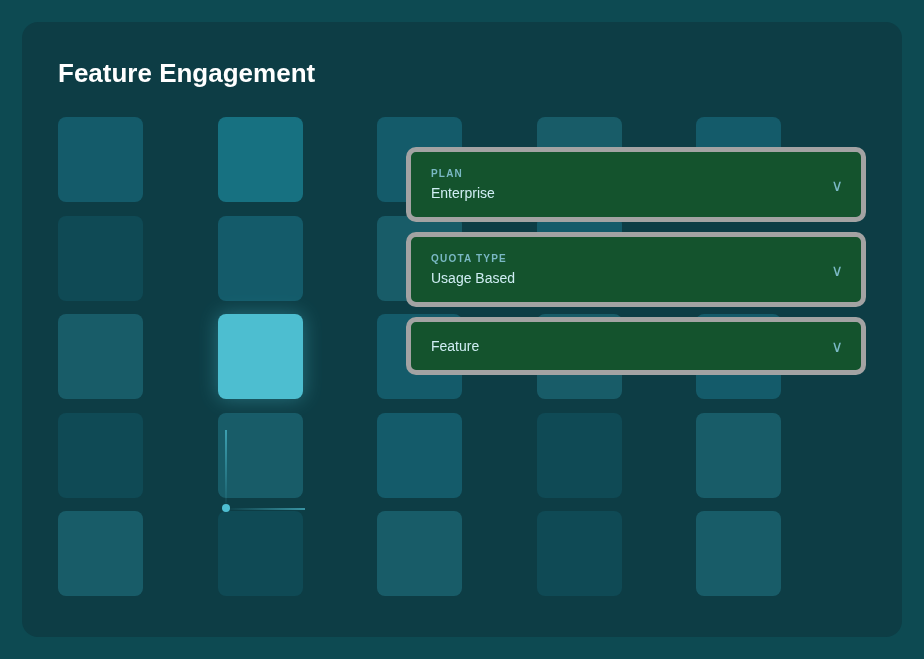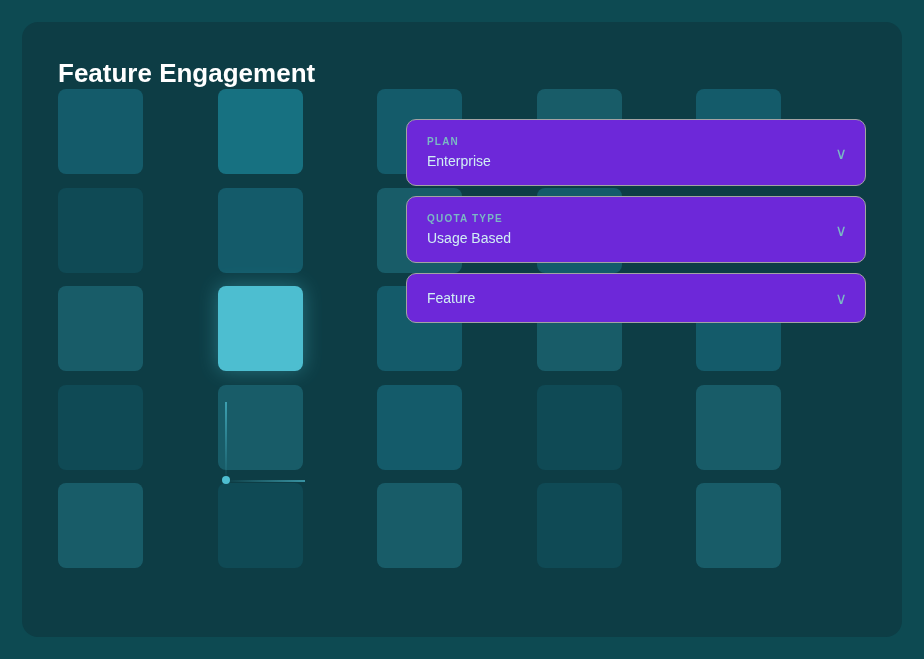--- a/index.html
+++ b/index.html
@@ -21,20 +21,21 @@
       border-radius: 16px;
       padding: 36px 36px 36px 36px;
       position: relative;
       overflow: hidden;
     }
 
     .page-title {
       color: #ffffff;
       font-size: 26px;
       font-weight: 700;
+      margin-bottom: 28px;
       position: relative;
       z-index: 10;
     }
 
     .content-area {
       display: flex;
       width: 100%;
       height: calc(100% - 60px);
       position: relative;
     }
@@ -106,22 +107,22 @@
       display: flex;
       flex-direction: column;
       gap: 10px;
       position: absolute;
       right: 0;
       top: 30px;
       z-index: 10;
     }
 
     .dropdown-item {
-      background: #6d28d9;
-      border: 1px solid #a3a3a3;
+      background: #14532d;
+      border: 5px solid #a3a3a3;
       border-radius: 10px;
       padding: 16px 20px;
       display: flex;
       flex-direction: column;
       cursor: pointer;
       position: relative;
     }
 
     .dropdown-label {
       font-size: 10px;

